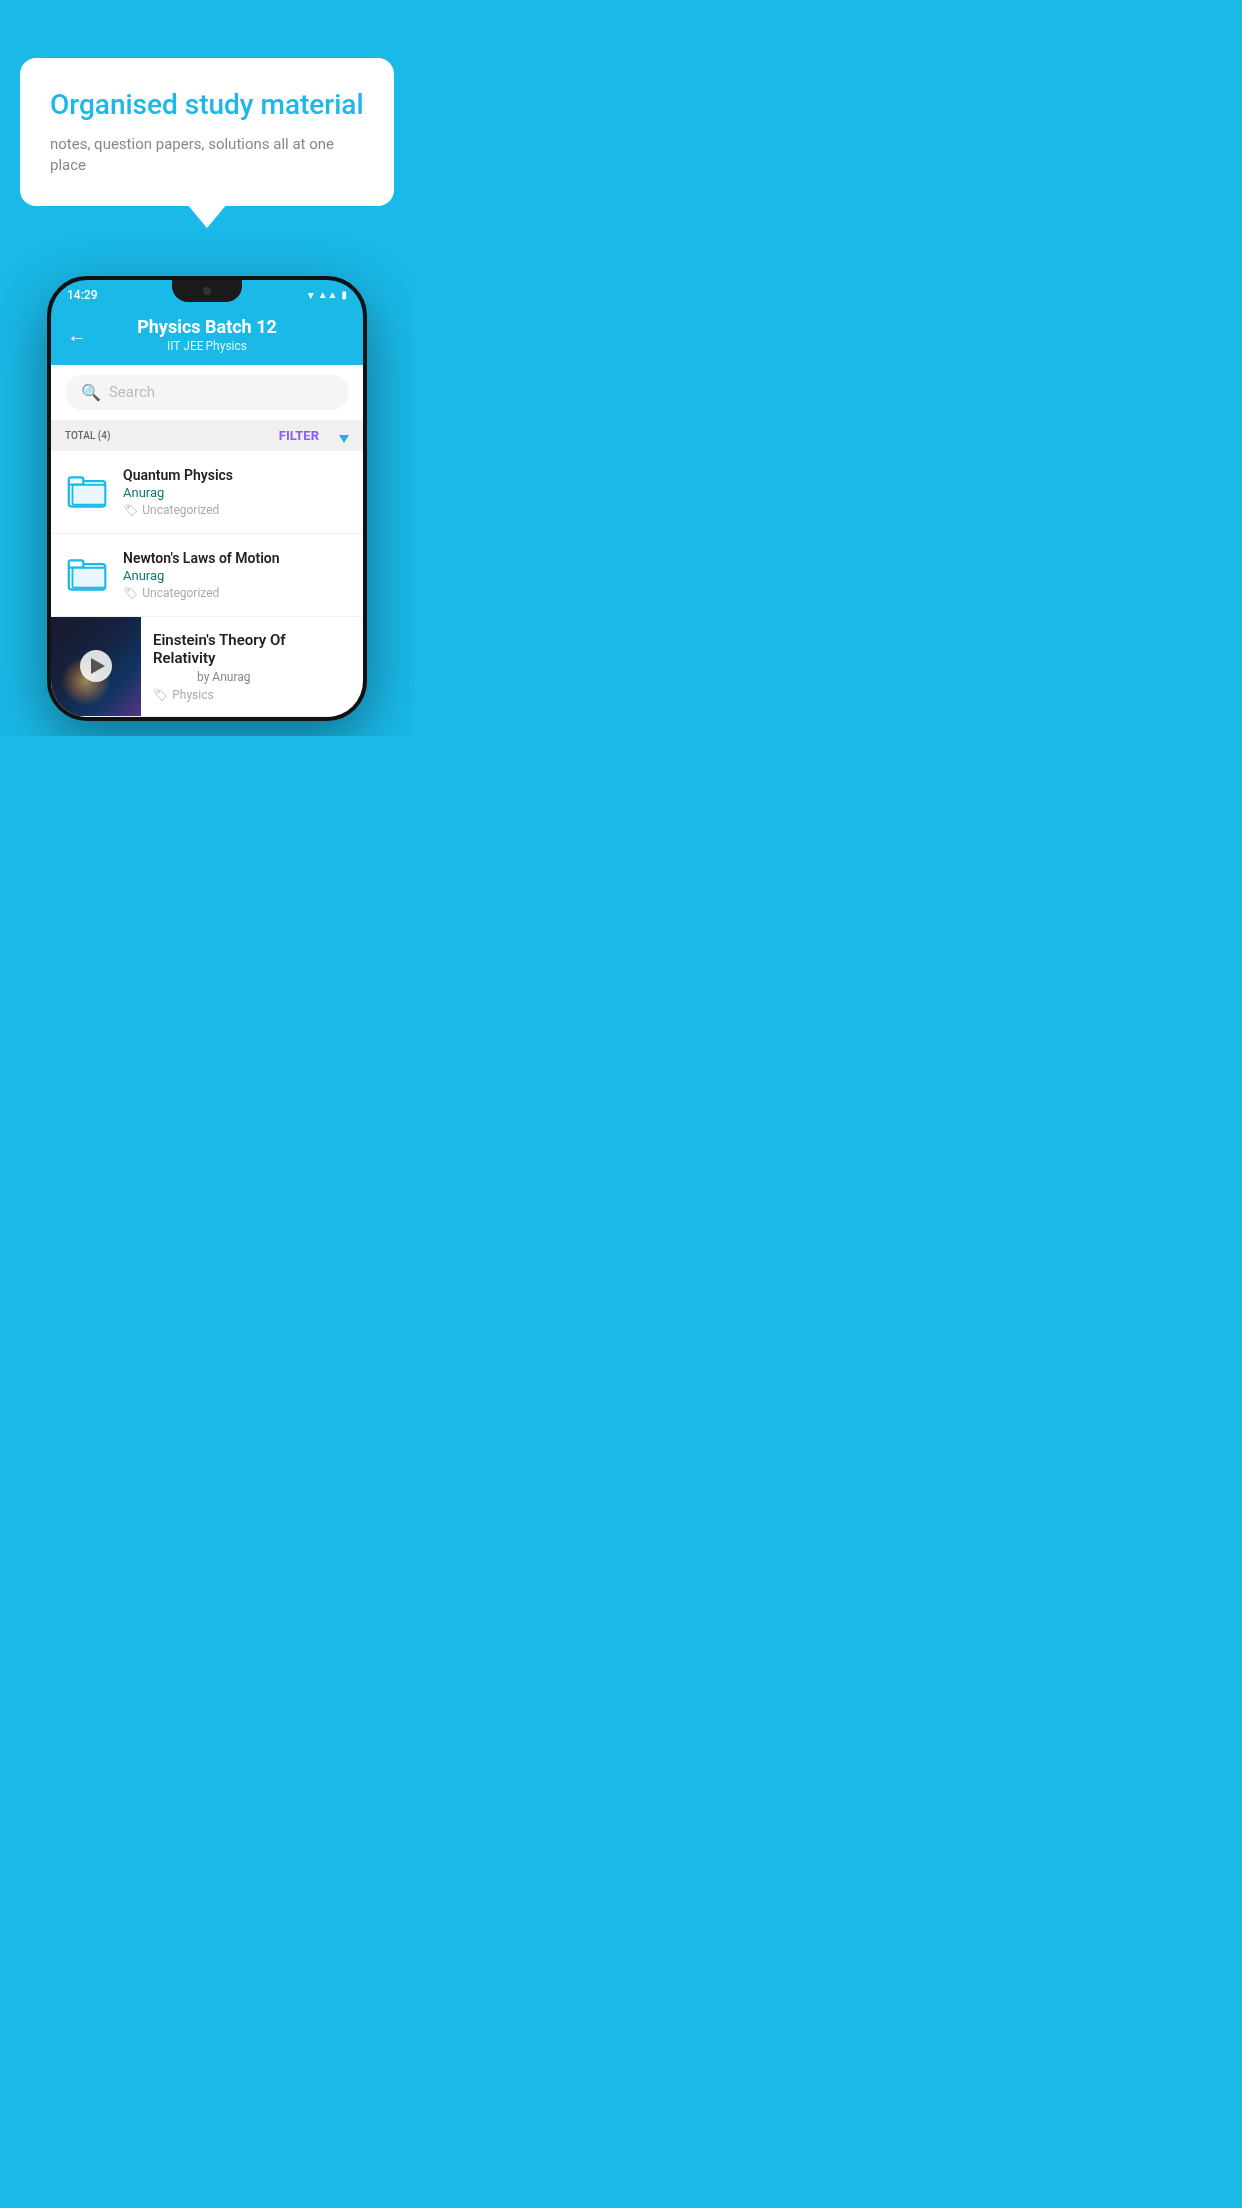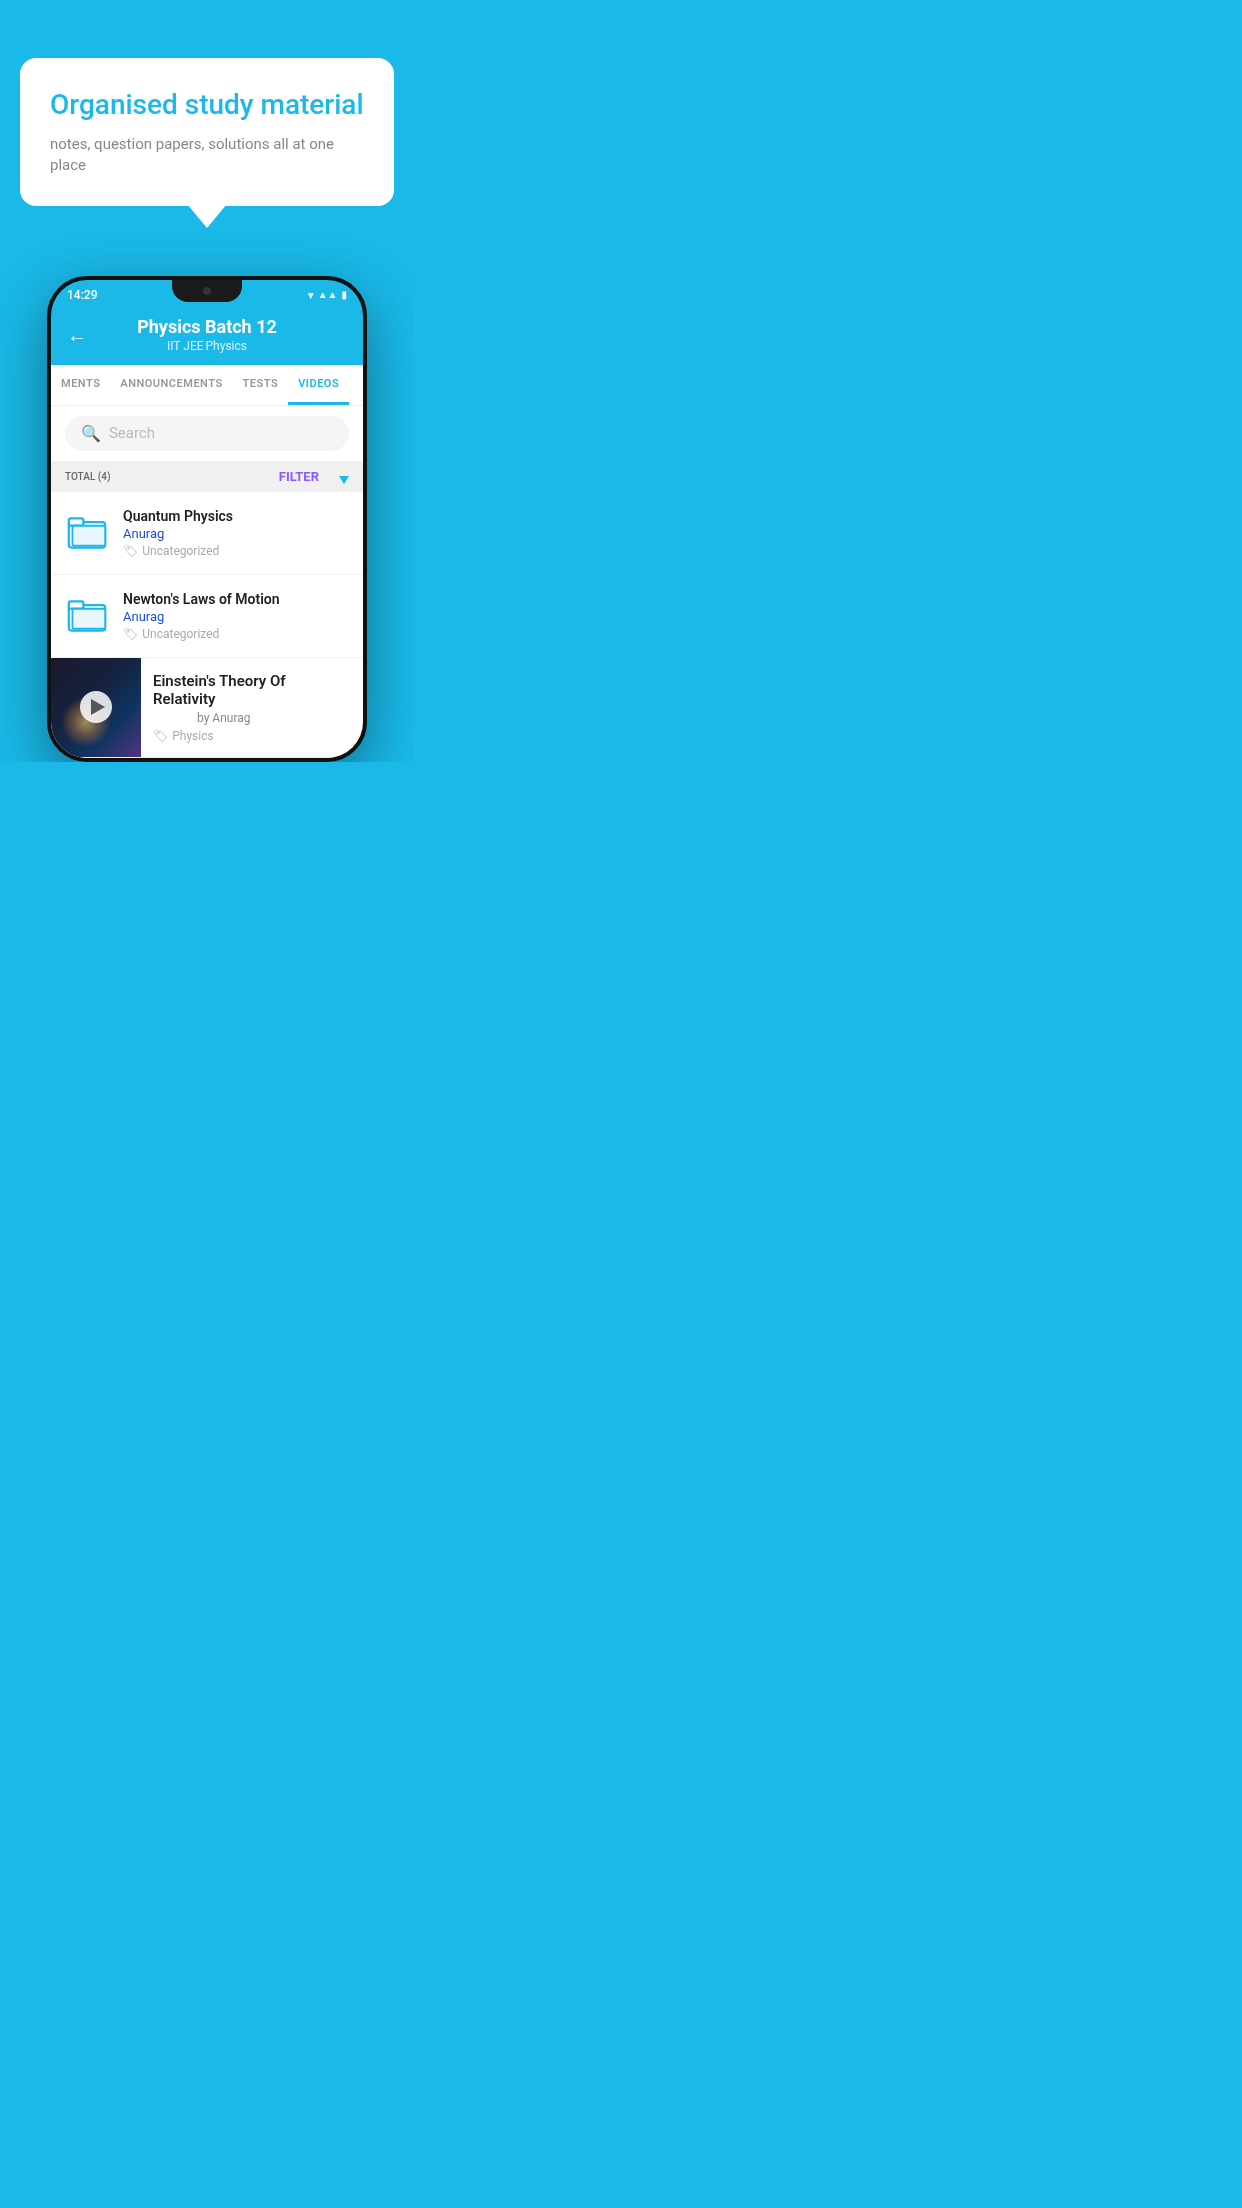--- a/index.html
+++ b/index.html
@@ -272,21 +272,21 @@
     }
 
     .video-title {
       color: #222;
       font-size: 14px;
       font-weight: 600;
       margin-bottom: 2px;
     }
 
     .video-author {
-      color: #1d4ed8;
+      color: #0f766e;
       font-size: 13px;
       margin-bottom: 3px;
     }
 
     .video-tag {
       display: flex;
       align-items: center;
       gap: 4px;
       color: #aaa;
       font-size: 12px;
@@ -431,26 +431,20 @@
 
     <div class="app-header">
       <div class="back-button">←</div>
       <div class="app-title">Physics Batch 12</div>
       <div class="app-subtitle">
         <span class="subtitle-tag">IIT JEE</span>
         <span class="subtitle-tag">Physics</span>
       </div>
     </div>
 
-    <div class="tabs">
-      <div class="tab">MENTS</div>
-      <div class="tab">ANNOUNCEMENTS</div>
-      <div class="tab">TESTS</div>
-      <div class="tab active">VIDEOS</div>
-    </div>
 
     <div class="search-container">
       <div class="search-box">
         <span class="search-icon-svg">🔍</span>
         <span class="search-placeholder">Search</span>
       </div>
     </div>
 
     <div class="filter-bar">
       <span class="total-count">TOTAL (4)</span>

